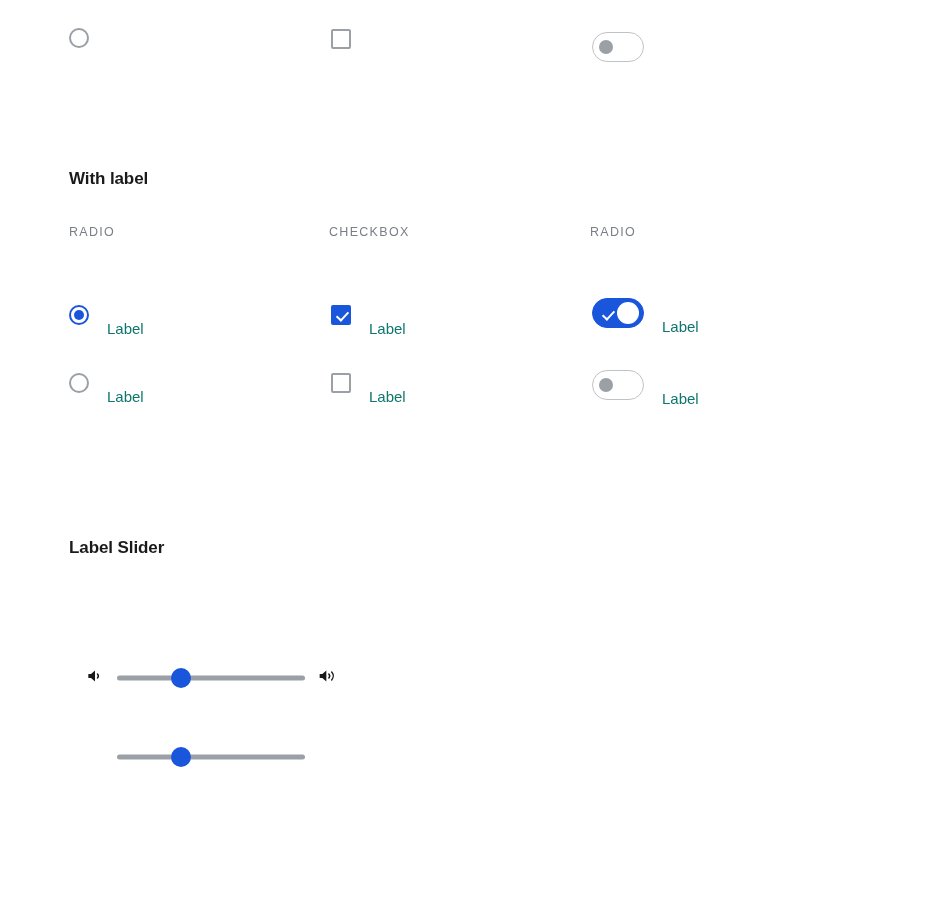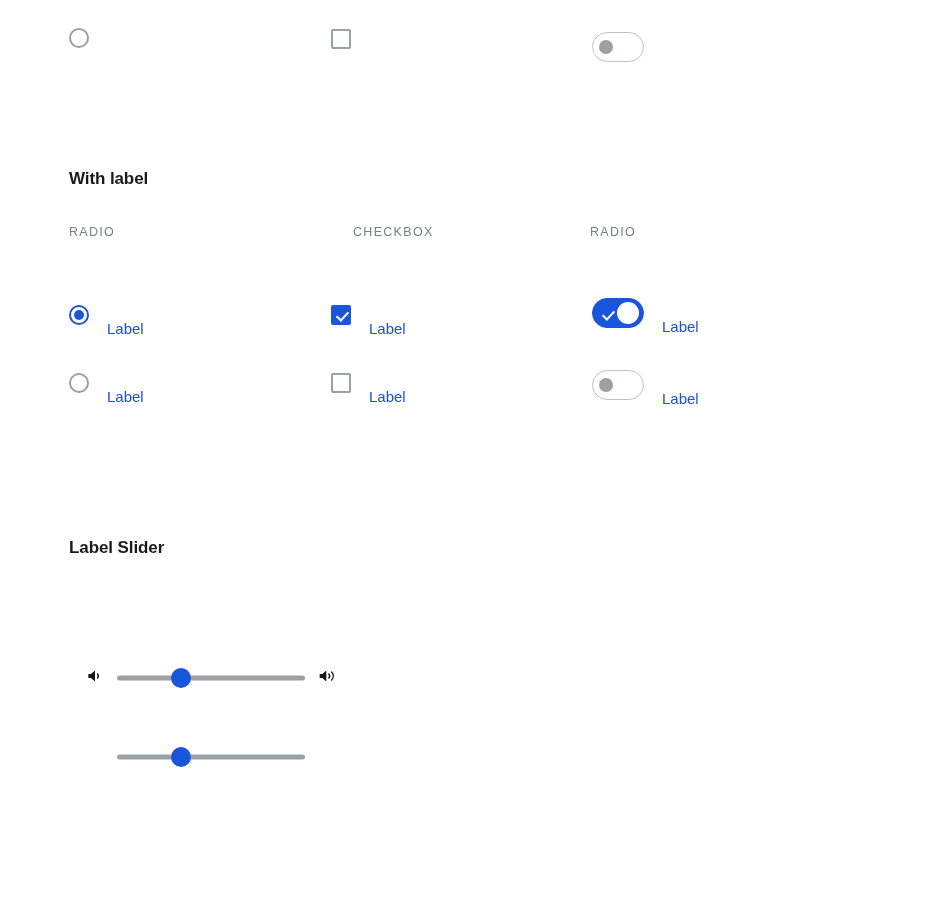--- a/index.html
+++ b/index.html
@@ -34,21 +34,21 @@
     font-size: 12.5px;
     color: #7a7f86;
     letter-spacing: 1.3px;
     font-weight: normal;
     line-height: 16px;
   }
 
   
   .ctrl-label {
     font-size: 15px;
-    color: #1d4ed8;
+    color: #0f766e;
     line-height: 18px;
     white-space: nowrap;
     margin-top: 29px;
   }
 
   .row-item {
     display: flex;
     align-items: center;
   }
 
@@ -193,21 +193,21 @@
 
   <div class="abs" style="left:592px; top:32px;">
     <div class="switch off">
       <span class="knob"></span>
     </div>
   </div>
 
   <div class="abs section-heading" style="left:69px; top:169px;">With label</div>
 
   <div class="abs col-header" style="left:69px; top:224px;">RADIO</div>
-  <div class="abs col-header" style="left:329px; top:224px;margin-left:24px;">CHECKBOX</div>
+  <div class="abs col-header" style="left:329px; top:224px;">CHECKBOX</div>
   <div class="abs col-header" style="left:590px; top:224px;">RADIO</div>
 
   <div class="abs row-item" style="left:69px; top:291px;">
     <div class="radio checked"></div>
     <span class="ctrl-label" style="margin-left:18px;">Label</span>
   </div>
 
   <div class="abs row-item" style="left:331px; top:291px;">
     <div class="checkbox checked"></div>
     <span class="ctrl-label" style="margin-left:18px;">Label</span>

